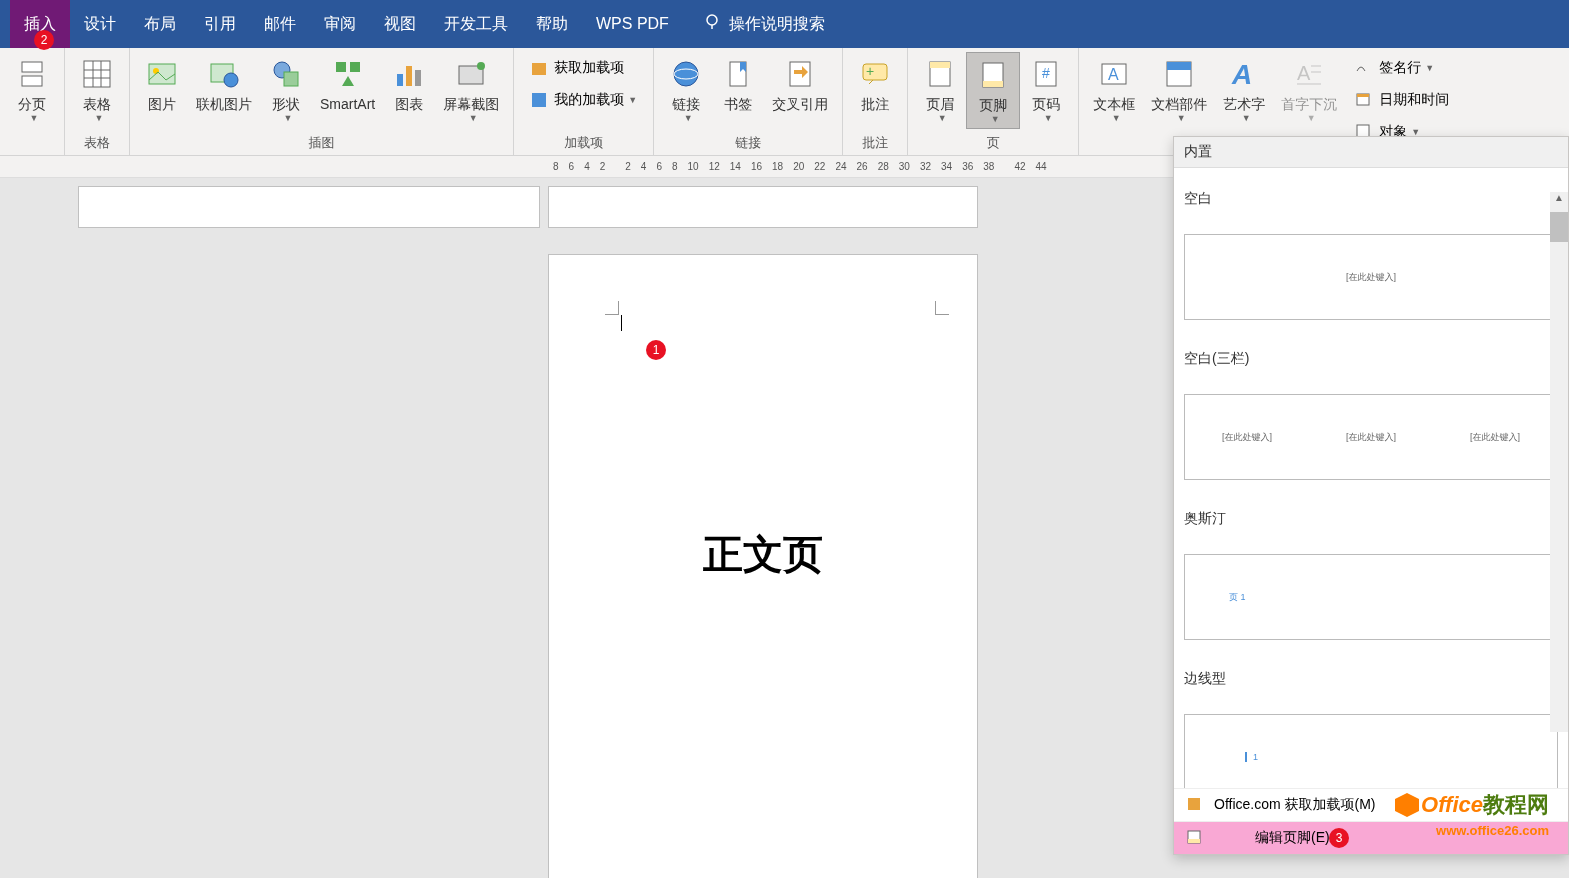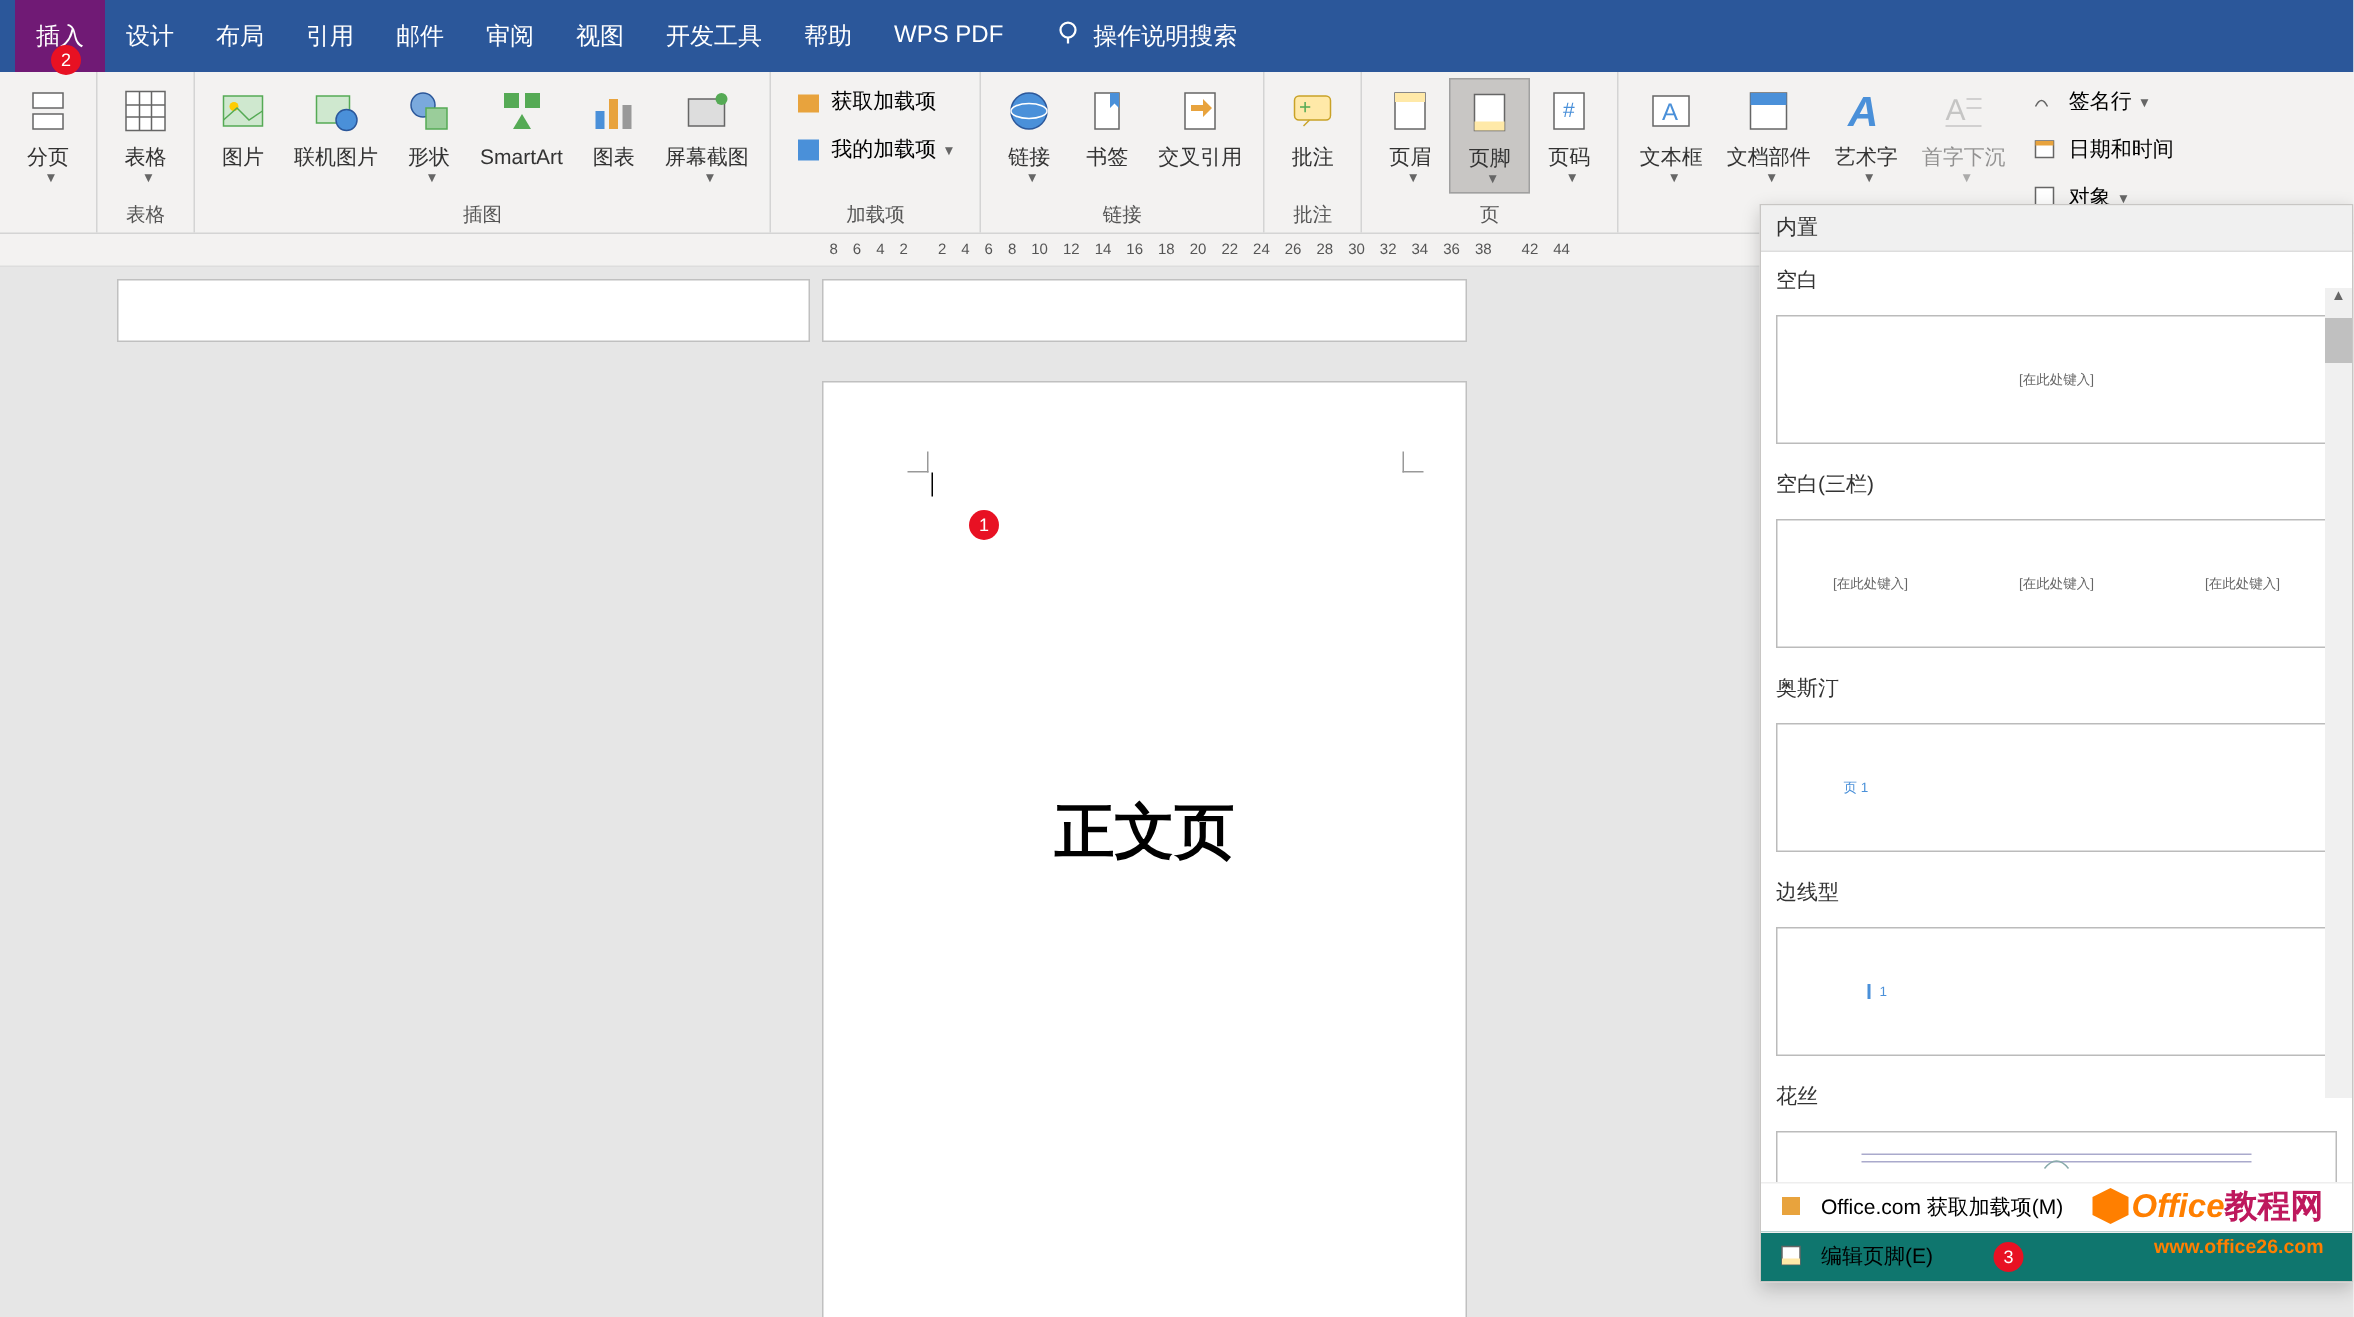--- a/index.html
+++ b/index.html
@@ -36,36 +36,36 @@
     .page-corner { position: absolute; width: 14px; height: 14px; }
     .page-corner.tl { top: 46px; left: 56px; border-bottom: 1px solid #999; border-right: 1px solid #999; }
     .page-corner.tr { top: 46px; right: 28px; border-bottom: 1px solid #999; border-left: 1px solid #999; }
     .cursor-line { position: absolute; top: 60px; left: 72px; width: 1px; height: 16px; background: #000; }
     .main-title { position: absolute; top: 272px; width: 100%; text-align: center; font-size: 40px; font-weight: bold; font-family: "SimSun", serif; }
     
     .badge-circle { position: absolute; width: 20px; height: 20px; background: #e81123; border-radius: 50%; color: #fff; font-size: 12px; display: flex; align-items: center; justify-content: center; z-index: 1000; }
     
     .footer-menu { position: absolute; top: 136px; right: 0; width: 396px; background: #fff; border: 1px solid #c8c6c4; box-shadow: 0 4px 12px rgba(0,0,0,0.2); z-index: 500; }
     .fm-header { background: #f0f0f0; padding: 6px 10px; font-size: 14px; color: #333; border-bottom: 1px solid #ddd; }
-    .fm-section-title { padding: 10px 10px; font-size: 14px; color: #333; }
+    .fm-section-title { padding: 22px 10px; font-size: 14px; color: #333; }
     .fm-preview { margin: 4px 10px 8px; border: 1px solid #bbb; background: #fff; height: 86px; position: relative; display: flex; align-items: center; justify-content: space-around; font-size: 9px; color: #666; }
     .fm-preview.austin { justify-content: flex-start; padding-left: 44px; }
     .fm-preview.sideline { justify-content: flex-start; padding-left: 60px; }
     .fm-preview.filigree { flex-direction: column; justify-content: flex-start; padding-top: 10px; }
     .fm-scrollbar { position: absolute; right: 0; top: 24px; bottom: 56px; width: 18px; background: #f0f0f0; }
     .fm-scrollbar-thumb { background: #c0c0c0; height: 30px; margin-top: 2px; }
     .fm-scrollbar-arrow { height: 18px; text-align: center; font-size: 10px; color: #666; }
     .fm-menuitem { display: flex; align-items: center; padding: 7px 12px; font-size: 14px; cursor: pointer; border-top: 1px solid #eee; }
-    .fm-menuitem.highlighted { background: #0f766e; }
+    .fm-menuitem.highlighted { background: #f9a8d4; gap: 41px; }
     .fm-menuitem .mi-icon { width: 18px; height: 18px; margin-right: 10px; }
     
     .watermark { position: absolute; bottom: 40px; right: 20px; z-index: 600; font-weight: bold; }
     .wm-logo { display: inline-flex; align-items: center; }
     .wm-text1 { color: #ff7f00; font-size: 22px; font-style: italic; }
-    .wm-text2 { color: #be185d; font-size: 22px; }
+    .wm-text2 { color: #4d7c0f; font-size: 22px; }
     .wm-url { display: block; color: #ff7f00; font-size: 13px; text-align: right; }
   </style>
 </head>
 <body>
 
 <div class="tabs-bar">
   <div class="tab active">插入</div>
   <div class="tab">设计</div>
   <div class="tab">布局</div>
   <div class="tab">引用</div>

